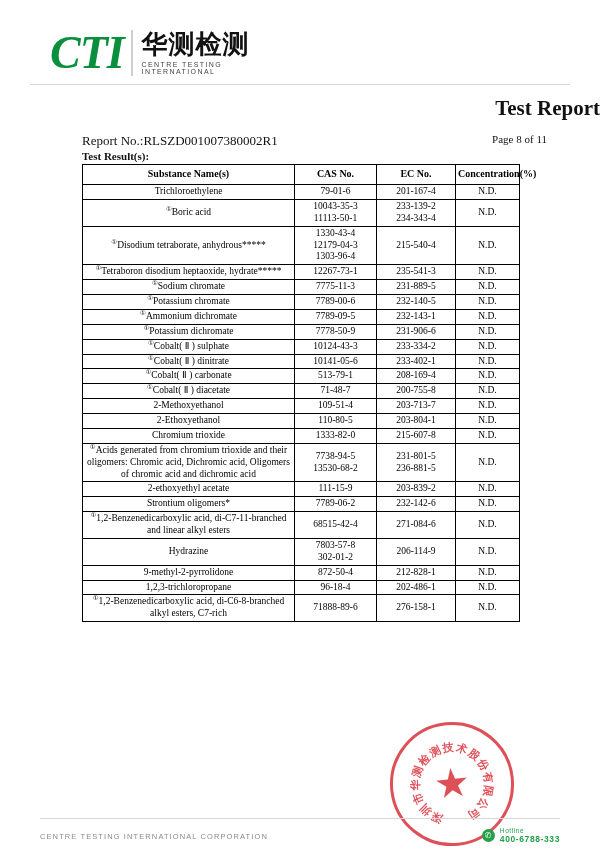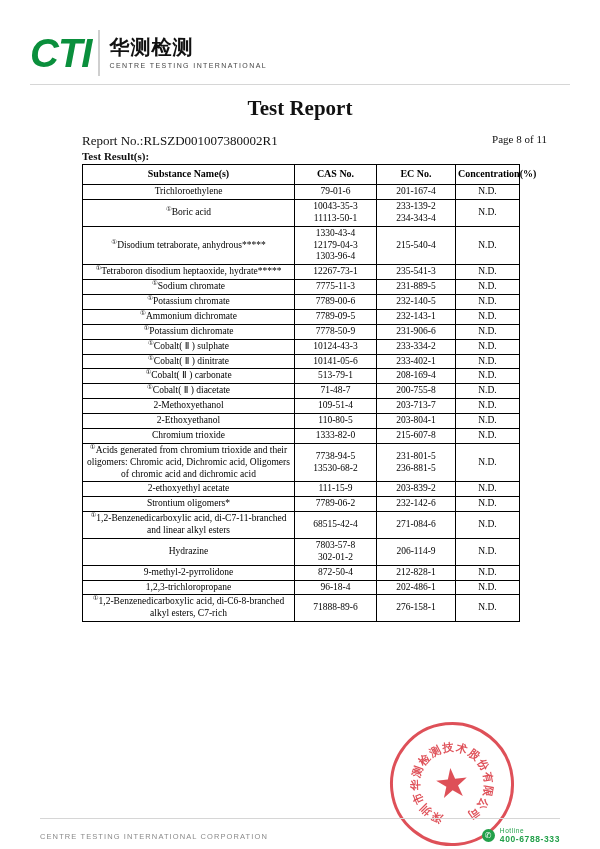--- a/index.html
+++ b/index.html
@@ -22,42 +22,43 @@
   .header {
     position: absolute;
     top: 24px;
     left: 30px;
     width: 260px;
     height: 58px;
     display: flex;
     align-items: center;
   }
   .cti-logo {
-    font-family: Liberation Sans, sans-serif;
-    font-size: 40px;
+    font-family: Liberation Serif, serif;
+    font-size: 46px;
     font-weight: bold;
     font-style: italic;
     color: #0a8f3c;
     letter-spacing: -1px;
     line-height: 1;
+    margin-left: 20px;
   }
   .logo-sep {
     width: 2px;
     height: 46px;
     background: #cfcfcf;
     margin: 0 9px 0 7px;
   }
   .logo-cn-wrap {
     display: flex;
     flex-direction: column;
     justify-content: center;
   }
   .logo-cn {
-    font-family: Liberation Mono, monospace;
-    font-size: 20px;
+    font-family: Liberation Sans, sans-serif;
+    font-size: 26px;
     font-weight: bold;
     color: #111111;
     letter-spacing: 1px;
     line-height: 1.05;
   }
   .logo-en {
     font-family: "Liberation Sans", sans-serif;
     font-size: 7px;
     color: #444444;
     letter-spacing: 1.4px;
@@ -71,21 +72,21 @@
     height: 1px;
     background: #d6d6d6;
   }
 
   
   .title {
     position: absolute;
     top: 96px;
     left: 0;
     width: 600px;
-    text-align: center;
+    text-align: right;
     font-family: "Liberation Serif", serif;
     font-size: 21px;
     font-weight: bold;
     color: #111111;
   }
 
   
   .report-no {
     position: absolute;
     top: 133px;

